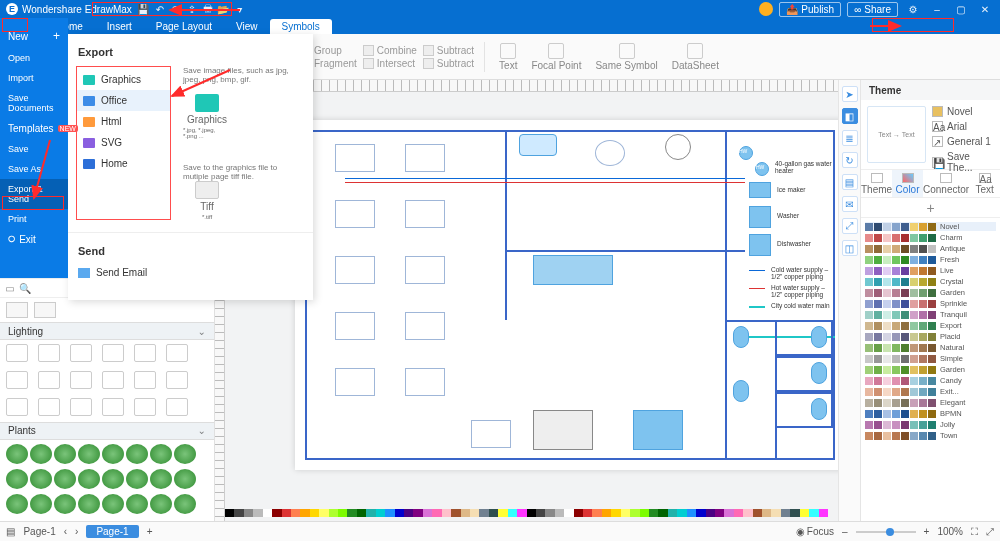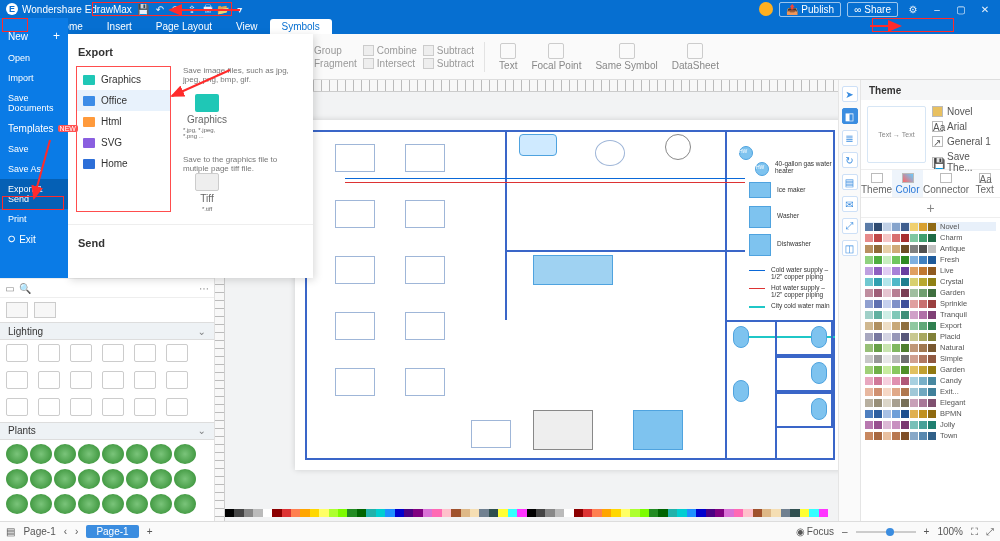--- a/index.html
+++ b/index.html
@@ -46,21 +46,21 @@
 .sub-cols{display:flex}
 .sub-left{width:95px;border:1px solid #ff4d4d;margin:4px 4px 4px 8px;padding:2px 0}
 .sub-left .sitem{display:flex;align-items:center;gap:6px;padding:5px 6px;font-size:9px;cursor:pointer;color:#333}
 .sub-left .sitem.hover{background:#e8f2fc}
 .sub-left .sitem .si{width:12px;height:10px;border-radius:1px}
 .sub-right{flex:1;padding:4px 8px}
 .sub-right .desc{font-size:8px;color:#777;margin-bottom:10px}
 .sub-right .tile{width:48px;display:inline-flex;flex-direction:column;align-items:center;gap:2px;font-size:7.5px;color:#666;cursor:pointer;margin-right:4px}
 .sub-right .tile .ti{width:24px;height:18px;background:#1fc7b6;border-radius:2px}
 .sub-right .tile.tiff .ti{background:#eee;border:1px solid #ccc}
-.sub-right .note{font-size:8px;color:#777;margin-top:16px}
+.sub-right .note{font-size:8px;color:#777;margin-top:24px}
 .send-block{border-top:1px solid #eee;margin-top:8px;padding:8px 10px}
 .send-block h3{padding-left:0}
 .send-block .sitem{display:flex;gap:6px;align-items:center;font-size:9px;color:#333;padding:6px 0;cursor:pointer}
 .send-block .sitem .si{width:12px;height:10px;background:#5aa9ef}
 
 
 .sym-lib{width:215px;background:#fff;border-right:1px solid #e0e0e0;display:flex;flex-direction:column;overflow:hidden}
 .sym-spacer{height:198px;background:#fff}
 .lib-search{height:20px;border-top:1px solid #eee;border-bottom:1px solid #eee;display:flex;align-items:center;padding:0 4px;gap:4px}
 .lib-search .icn{width:12px;height:12px;display:flex;align-items:center;justify-content:center;color:#888;cursor:pointer}
@@ -273,20 +273,24 @@
       <div class="note">Save to the graphics file to mutiple page tiff file.</div>
       <div class="tile tiff">
           <div class="ti"></div>
           <span>Tiff</span>
           <span style="font-size:6px">*.tiff</span>
         </div>
     </div>
   </div>
   <div class="send-block">
     <h3>Send</h3>
+    <div class="sitem">
+        <span class="si"></span>
+        <span>Send Email</span>
+      </div>
   </div>
 </div>
 
 <div class="workspace">
 
   <div class="sym-lib">
     <div class="sym-spacer"></div>
     <div class="lib-search">
       <span class="icn">▭</span>
       <span class="icn">🔍</span>

